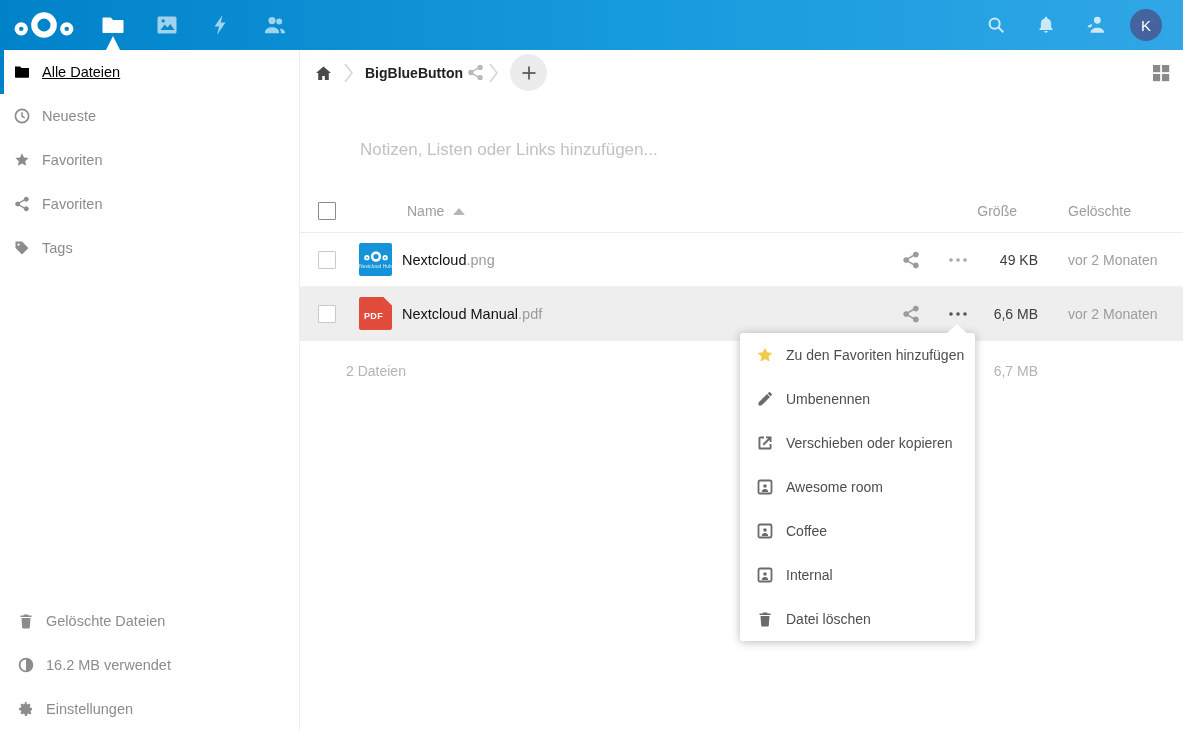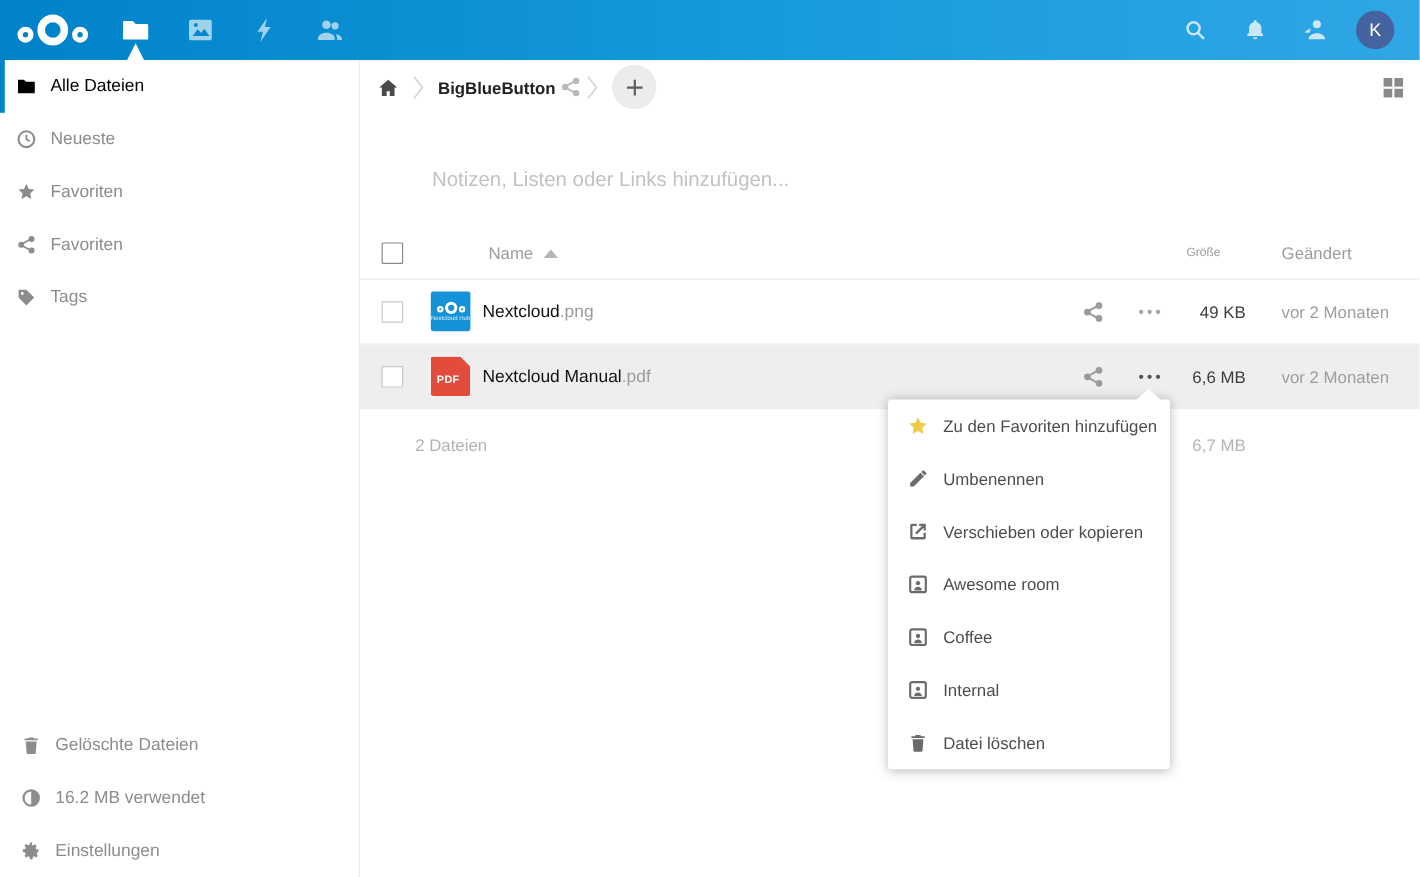--- a/index.html
+++ b/index.html
@@ -20,21 +20,21 @@
   .avatar { position:absolute; left:1130px; top:9px; width:32px; height:32px; border-radius:50%;
     background:#44639f; color:#ffffff; font-size:15px; display:flex; align-items:center; justify-content:center; cursor:pointer; }
 
   
   .sidebar { position:absolute; left:0; top:50px; width:300px; height:681px;
     background:#ffffff; border-right:1px solid #ededed; z-index:20; }
   .side-item { position:relative; height:44px; display:flex; align-items:center; cursor:pointer; color:#8c8c8c; }
   .side-item .s-ico { width:16px; height:16px; margin-left:14px; flex:0 0 16px; }
   .side-item .s-ico svg { width:16px; height:16px; display:block; }
   .side-item .s-label { margin-left:12px; font-size:14.5px; }
-  .side-item.active { color:#000000; }
+  .side-item.active { color:#000000;text-decoration:underline; }
   .side-item.active::before { content:""; position:absolute; left:0; top:0; width:4px; height:44px; background:#0082c9; }
   .side-bottom { position:absolute; left:4px; bottom:0; width:100%; }
 
   
   .content { position:absolute; left:300px; top:50px; width:883px; height:681px; background:#ffffff; }
 
   .crumbbar { position:relative; height:46px; }
   .crumb-home { position:absolute; left:15px; top:15px; width:17px; height:17px; color:#4a4a4a; cursor:pointer; }
   .crumb-home svg { width:17px; height:17px; display:block; }
   .crumb-chev { position:absolute; top:12px; width:14px; height:22px; color:#cccccc; }
@@ -55,21 +55,21 @@
   .frow { position:relative; height:54px; }
   .frow.hdr { height:43px; border-bottom:1px solid #ebebeb; }
   .frow.r1 { border-bottom:1px solid #f0f0f0; }
   .frow.sel { background:#eeeeee; }
   .cbx { position:absolute; left:18px; top:50%; margin-top:-9px; width:18px; height:18px;
     border:1px solid #c9c9c9; border-radius:1px; background:#fff; cursor:pointer; }
   .frow.hdr .cbx { border-color:#8a8a8a; }
   .colname-hdr { position:absolute; left:107px; top:50%; transform:translateY(-50%); font-size:14px; color:#9d9d9d; cursor:pointer; }
   .sort-tri { position:absolute; left:153px; top:50%; margin-top:-3px; width:0; height:0;
     border-left:6px solid transparent; border-right:6px solid transparent; border-bottom:7px solid #b5b5b5; cursor:pointer; }
-  .hdr-size { position:absolute; left:640px; width:77px; text-align:right; top:50%; transform:translateY(-50%); font-size:10px; color:#9d9d9d; cursor:pointer; }
+  .hdr-size { position:absolute; left:640px; width:77px; text-align:right; top:50%; transform:translateY(-50%); font-size:14px; color:#9d9d9d; cursor:pointer; }
   .hdr-mod  { position:absolute; left:768px; top:50%; transform:translateY(-50%); font-size:14px; color:#9d9d9d; cursor:pointer; }
 
   .fthumb { position:absolute; left:59px; top:10px; width:33px; height:33px; border-radius:2px; cursor:pointer; }
   .thumb-nc { background:#1593d9; display:flex; flex-direction:column; align-items:center; justify-content:center; }
   .thumb-nc svg { width:24px; height:13px; }
   .thumb-nc .tnc-sub { font-size:5px; color:rgba(255,255,255,.85); line-height:5px; margin-top:1px; }
   .thumb-pdf { background:#e14c3c; clip-path:polygon(0 0,74% 0,100% 26%,100% 100%,0 100%);
     display:flex; align-items:center; justify-content:center; }
   .thumb-pdf span { color:#ffffff; font-size:9px; font-weight:bold; letter-spacing:.3px; margin-top:4px; margin-right:4px; }
   .fname { position:absolute; left:102px; top:50%; transform:translateY(-50%); font-size:14.5px; color:#111111; cursor:pointer; white-space:nowrap; }
@@ -278,21 +278,21 @@
 
   <div class="notes-line">Notizen, Listen oder Links hinzufügen...</div>
 
   <div class="ftable">
 
     <div class="frow hdr">
       <span class="cbx"></span>
       <span class="colname-hdr">Name</span>
       <span class="sort-tri"></span>
       <span class="hdr-size">Größe</span>
-      <span class="hdr-mod">Geändert</span>
+      <span class="hdr-mod">Gelöschte</span>
     </div>
 
     <div class="frow r1">
       <span class="cbx"></span>
       <span class="fthumb thumb-nc">
         <svg viewBox="0 0 62 32">
             <g fill="none" stroke="#ffffff">
               <circle cx="31" cy="16" r="10" stroke-width="6.5"></circle>
               <circle cx="7.5" cy="19" r="4.6" stroke-width="4.6"></circle>
               <circle cx="54.5" cy="19" r="4.6" stroke-width="4.6"></circle>

